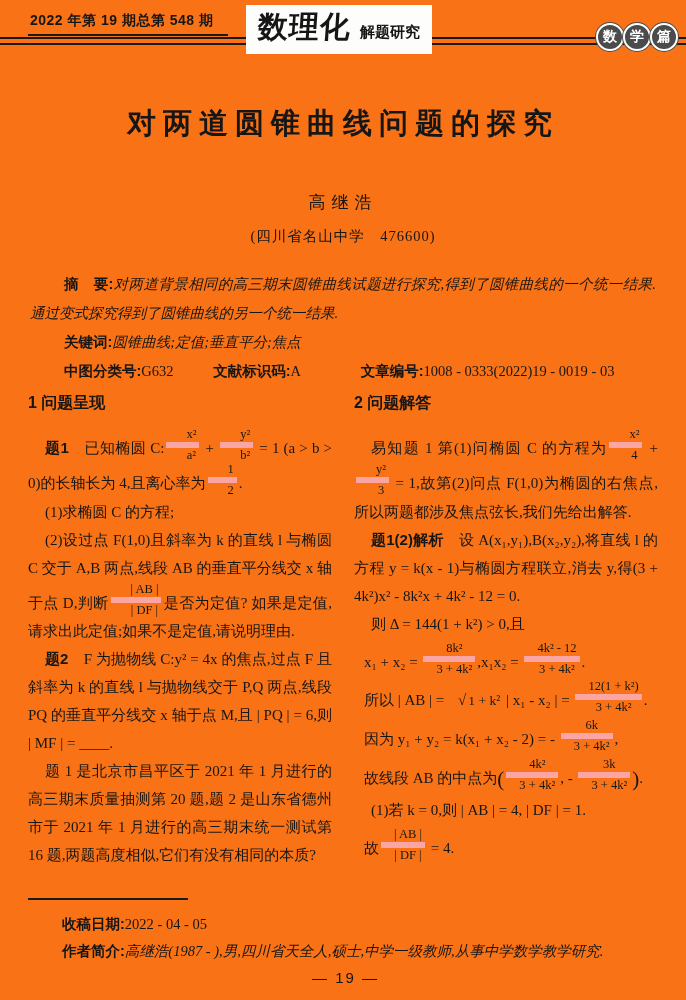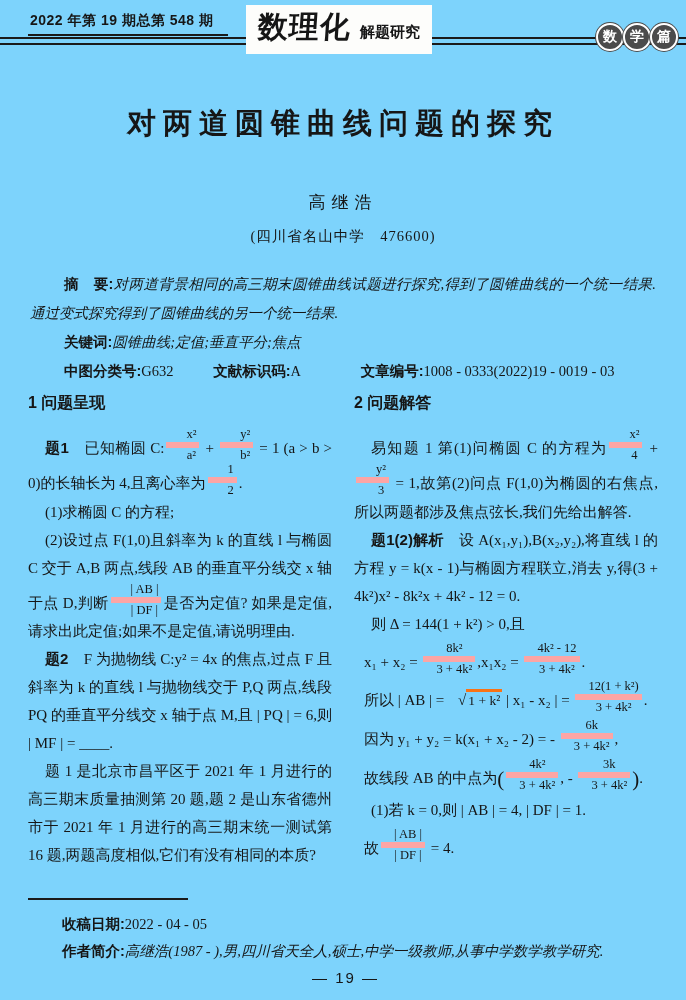--- a/index.html
+++ b/index.html
@@ -1,16 +1,16 @@
 <!DOCTYPE html>
 <html><head>
 <meta charset="utf-8">
 <style>
   html,body{margin:0;padding:0;background:#e9e9e5;}
-  .page{position:relative;width:686px;height:1000px;margin:0 auto;background:#7dd3fc;
+  .page{position:relative;width:686px;height:1000px;margin:0 auto;background:#f97316;
         color:#161616;font-family:"Liberation Serif","DejaVu Serif",serif;overflow:hidden;}
   
   .hd{position:relative;height:56px;}
   .issue{position:absolute;left:28px;top:12px;font-family:"Liberation Sans","DejaVu Sans",sans-serif;
          font-weight:700;font-size:14px;letter-spacing:.5px;padding:0 14px 4px 2px;border-bottom:2px solid #1a1a1a;}
   .hrule{position:absolute;left:0;right:0;top:37px;height:4px;border-top:2px solid #1a1a1a;border-bottom:2px solid #1a1a1a;}
   .logo{position:absolute;left:246px;top:5px;background:#fdfdfb;padding:2px 12px 6px;display:flex;align-items:baseline;gap:9px;}
   .logo-main{font-family:"Liberation Sans","DejaVu Sans",sans-serif;font-weight:900;font-size:30px;
              letter-spacing:1px;transform:skewX(-4deg);display:inline-block;}
   .logo-sub{font-family:"Liberation Sans","DejaVu Sans",sans-serif;font-weight:700;font-size:15px;}

